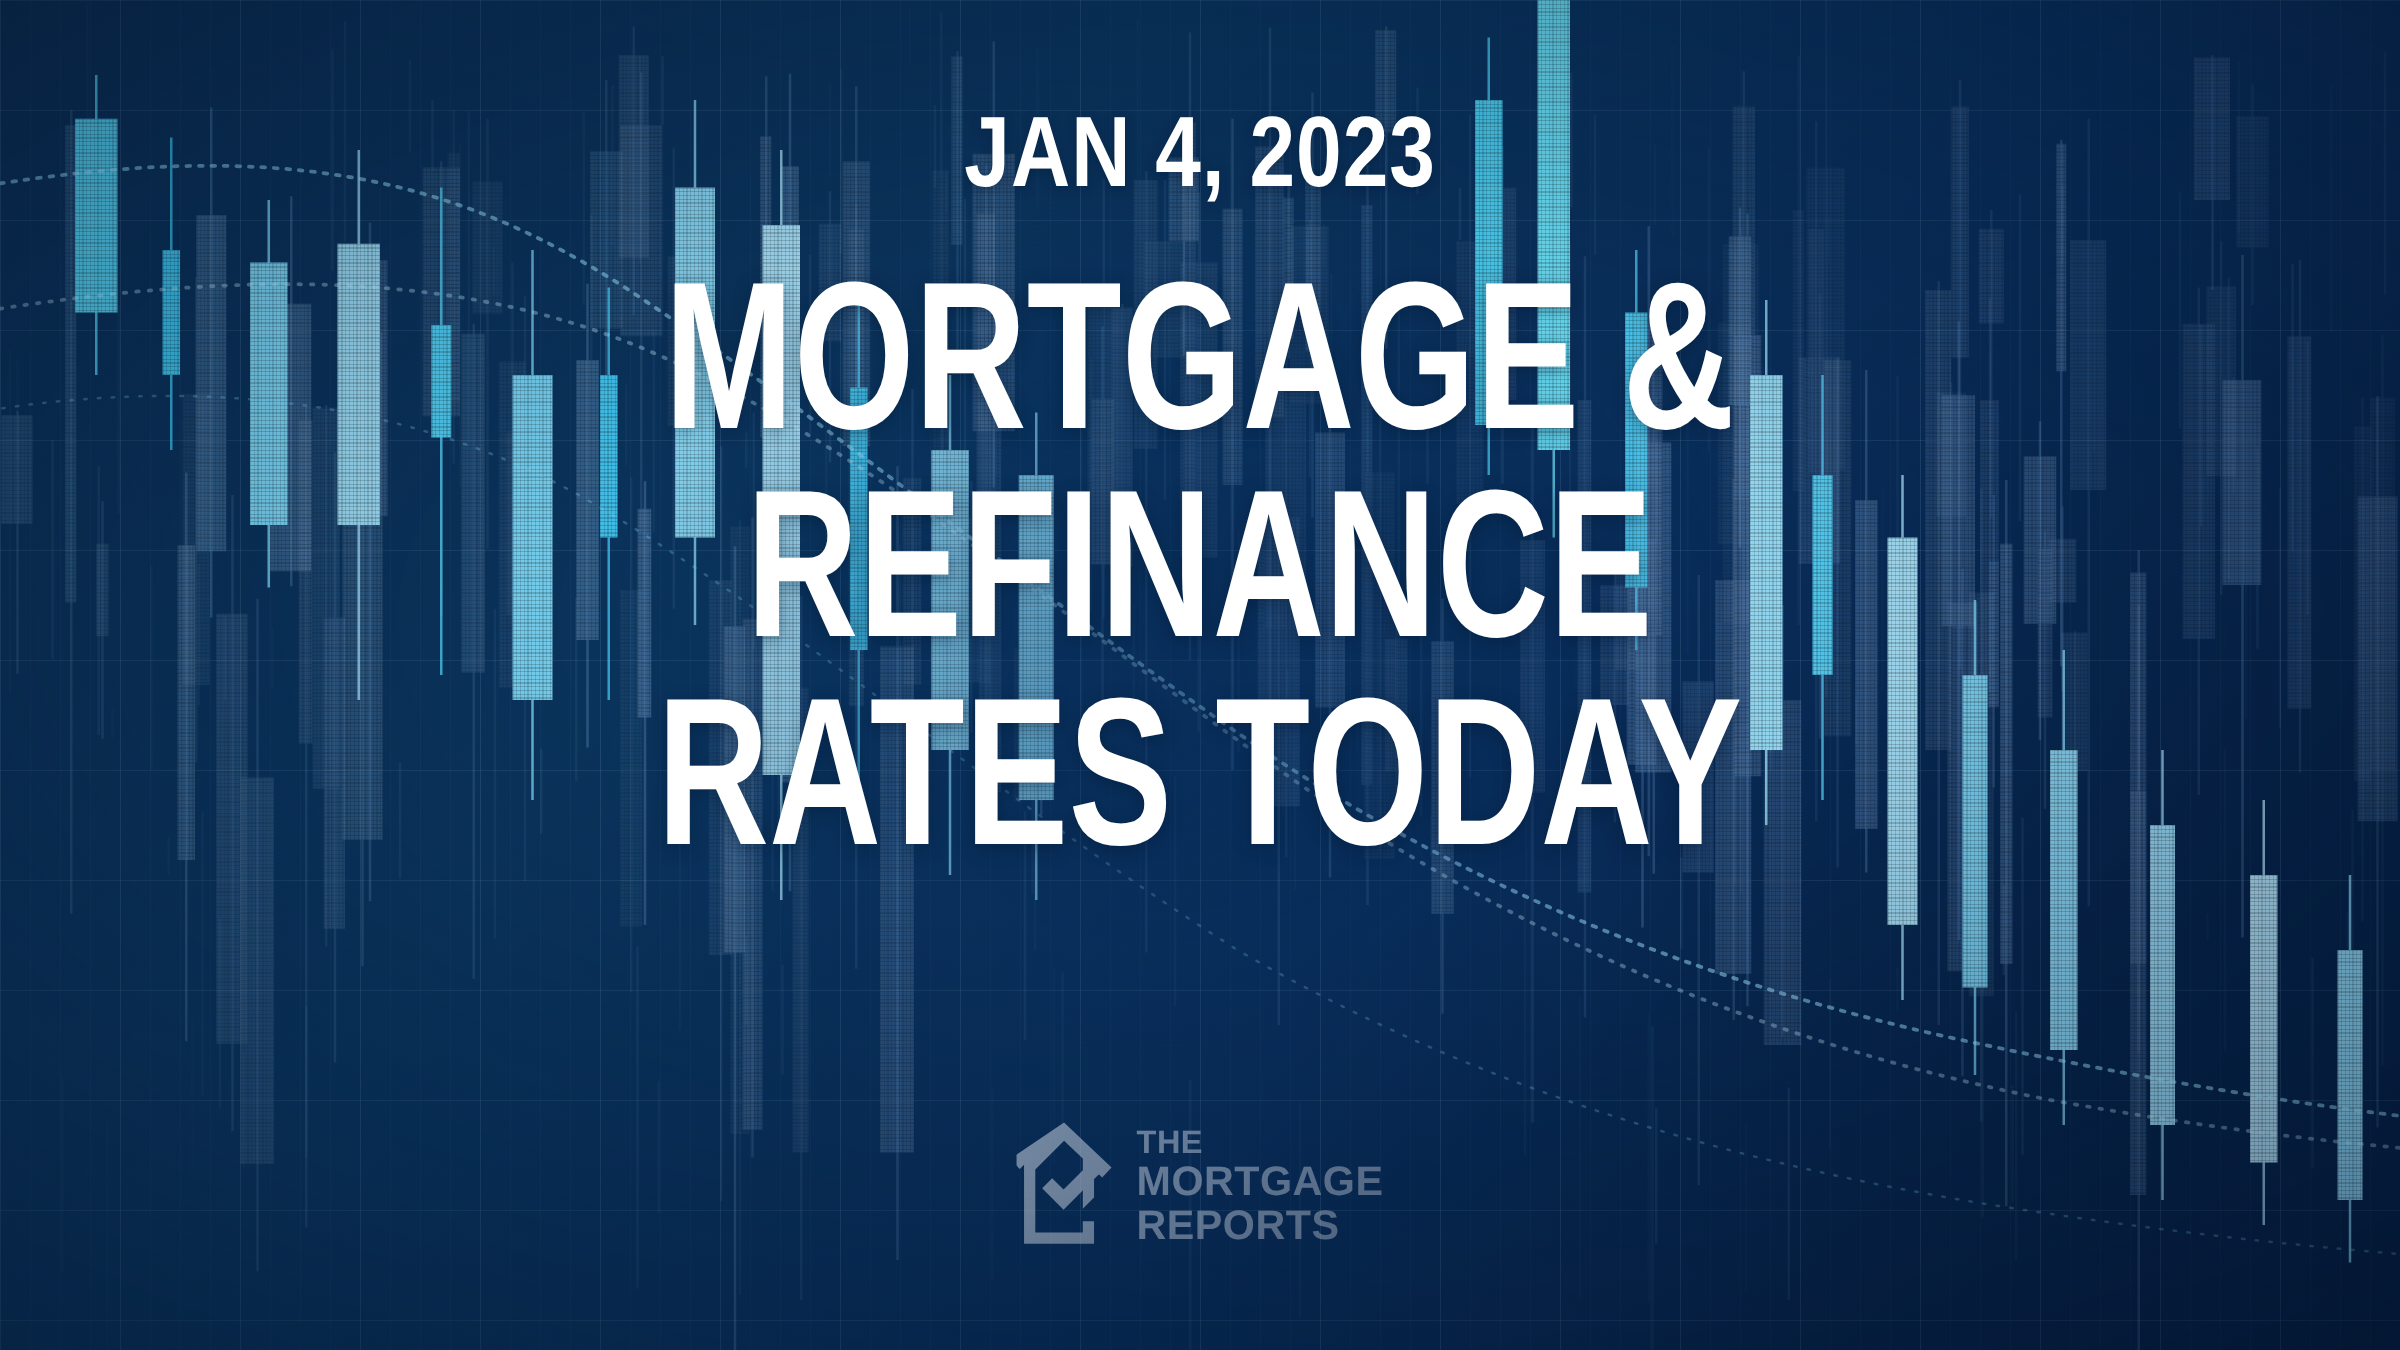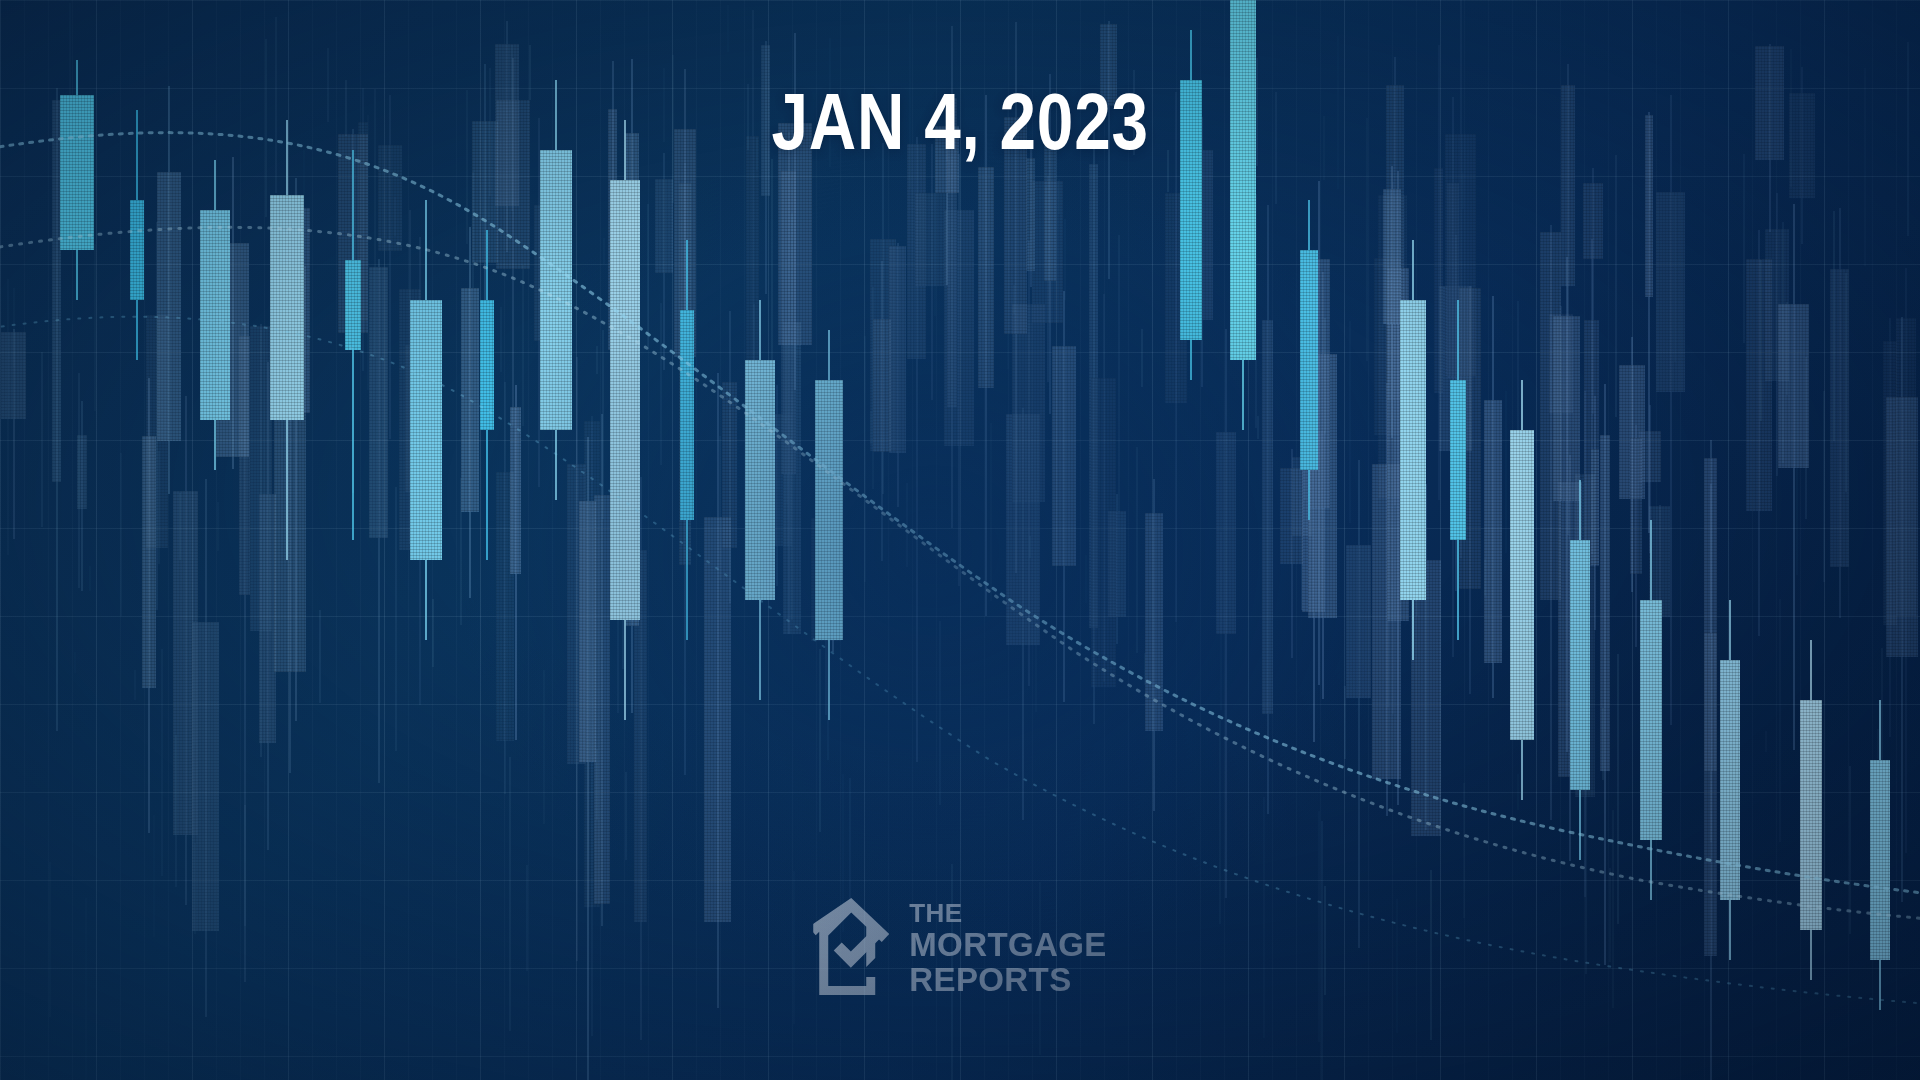--- a/index.html
+++ b/index.html
@@ -886,20 +886,25 @@
     <path d="M -20 330 C 160 300, 330 320, 470 400 C 640 500, 800 640, 990 760 C 1180 870, 1380 930, 1600 965 C 1760 990, 1880 1000, 1940 1005" fill="none" stroke="#7fd0f2" stroke-width="2" stroke-opacity=".30" stroke-dasharray="2 9" stroke-linecap="round"></path>
   </svg>
 
   <div class="vignette"></div>
   <div class="center-dim"></div>
 
   <div class="content">
 
     <div class="date">JAN 4, 2023</div>
 
+    <div class="headline">
+      <span class="ln">MORTGAGE &amp;</span>
+      <span class="ln">REFINANCE</span>
+      <span class="ln">RATES TODAY</span>
+    </div>
   </div>
 
   <div class="logo">
     <svg class="logo-mark" viewBox="0 0 78 100">
 
       <path fill="#ffffff" d="
         M38 0
         L76 36
         L68.5 44
         L62 37.8

